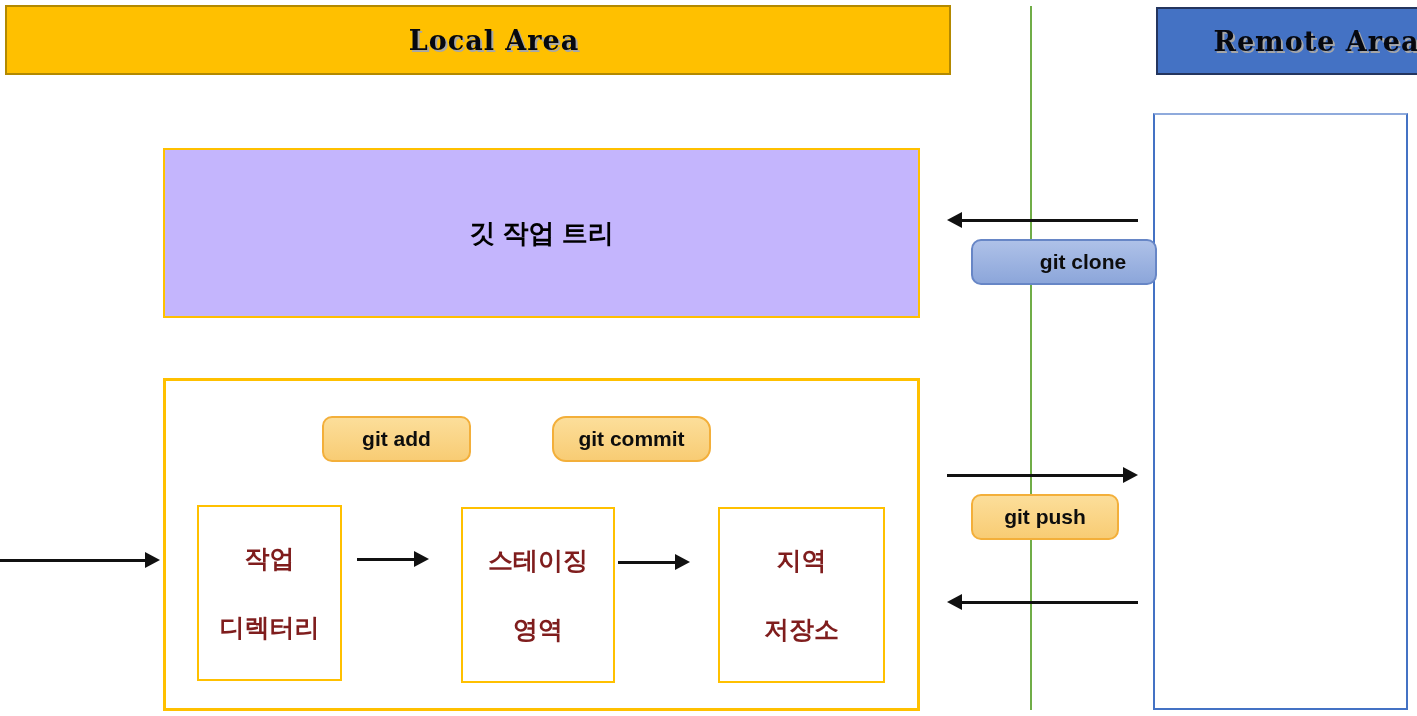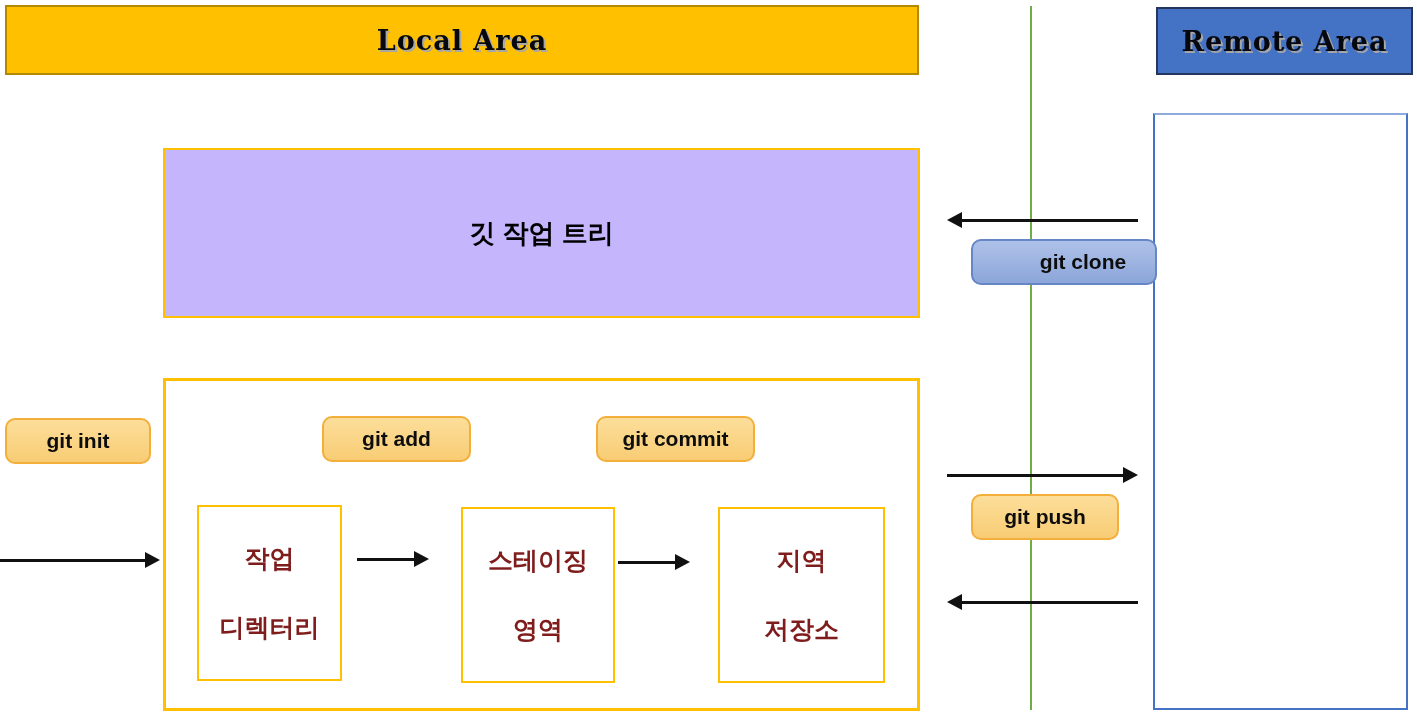--- a/index.html
+++ b/index.html
@@ -11,20 +11,21 @@
     overflow:hidden;
   }
   
   .hdr{
     position:absolute;
     display:flex;align-items:center;justify-content:center;
     font-family:"DejaVu Serif", serif;
     font-weight:bold;font-size:27px;letter-spacing:1px;
     color:#06080f;
     text-shadow:2px 2px 0 #a7a7a7;
+    padding-left:32px;
   }
   .hdr-local{
     left:5px;top:5px;width:910px;height:66px;
     background:#FFC000;border:2px solid #B38900;
   }
   .hdr-remote{
     left:1156px;top:7px;width:253px;height:64px;
     background:#4472C4;border:2px solid #24355E;
   }
   
@@ -64,21 +65,21 @@
   .badge-yellow{
     background:linear-gradient(#FCDE9A,#F8CC74);
     border:2px solid #F3AF3A;
   }
   .badge-blue{
     background:linear-gradient(#AEC1E8,#8CA6DA);
     border:2px solid #6786C6;
   }
   .b-init  {left:5px;  top:418px;width:142px;height:42px;}
   .b-add   {left:322px;top:416px;width:145px;height:42px;}
-  .b-commit{left:596px;top:416px;width:155px;height:42px;}
+  .b-commit{left:552px;top:416px;width:155px;height:42px;border-radius:14px;}
   .b-clone {left:971px;top:239px;width:144px;height:42px;padding-left:38px;}
   .b-push  {left:971px;top:494px;width:144px;height:42px;}
   .b-pull  {left:971px;top:622px;width:144px;height:43px;}
   
   .divider{
     position:absolute;left:1030px;top:6px;width:2px;height:704px;
     background:#70AD47;z-index:1;
   }
   
   .arrow{
@@ -130,23 +131,20 @@
     <span>스테이징</span>
     <span>영역</span>
   </div>
   <div class="flow-box flow-3">
     <span>지역</span>
     <span>저장소</span>
   </div>
 
   <div class="remote-box"></div>
 
-  <div class="badge badge-yellow b-init">
-    <span>git init</span>
-  </div>
   <div class="badge badge-yellow b-add">
     <span>git add</span>
   </div>
   <div class="badge badge-yellow b-commit">
     <span>git commit</span>
   </div>
   <div class="badge badge-yellow b-push">
     <span>git push</span>
   </div>
 

